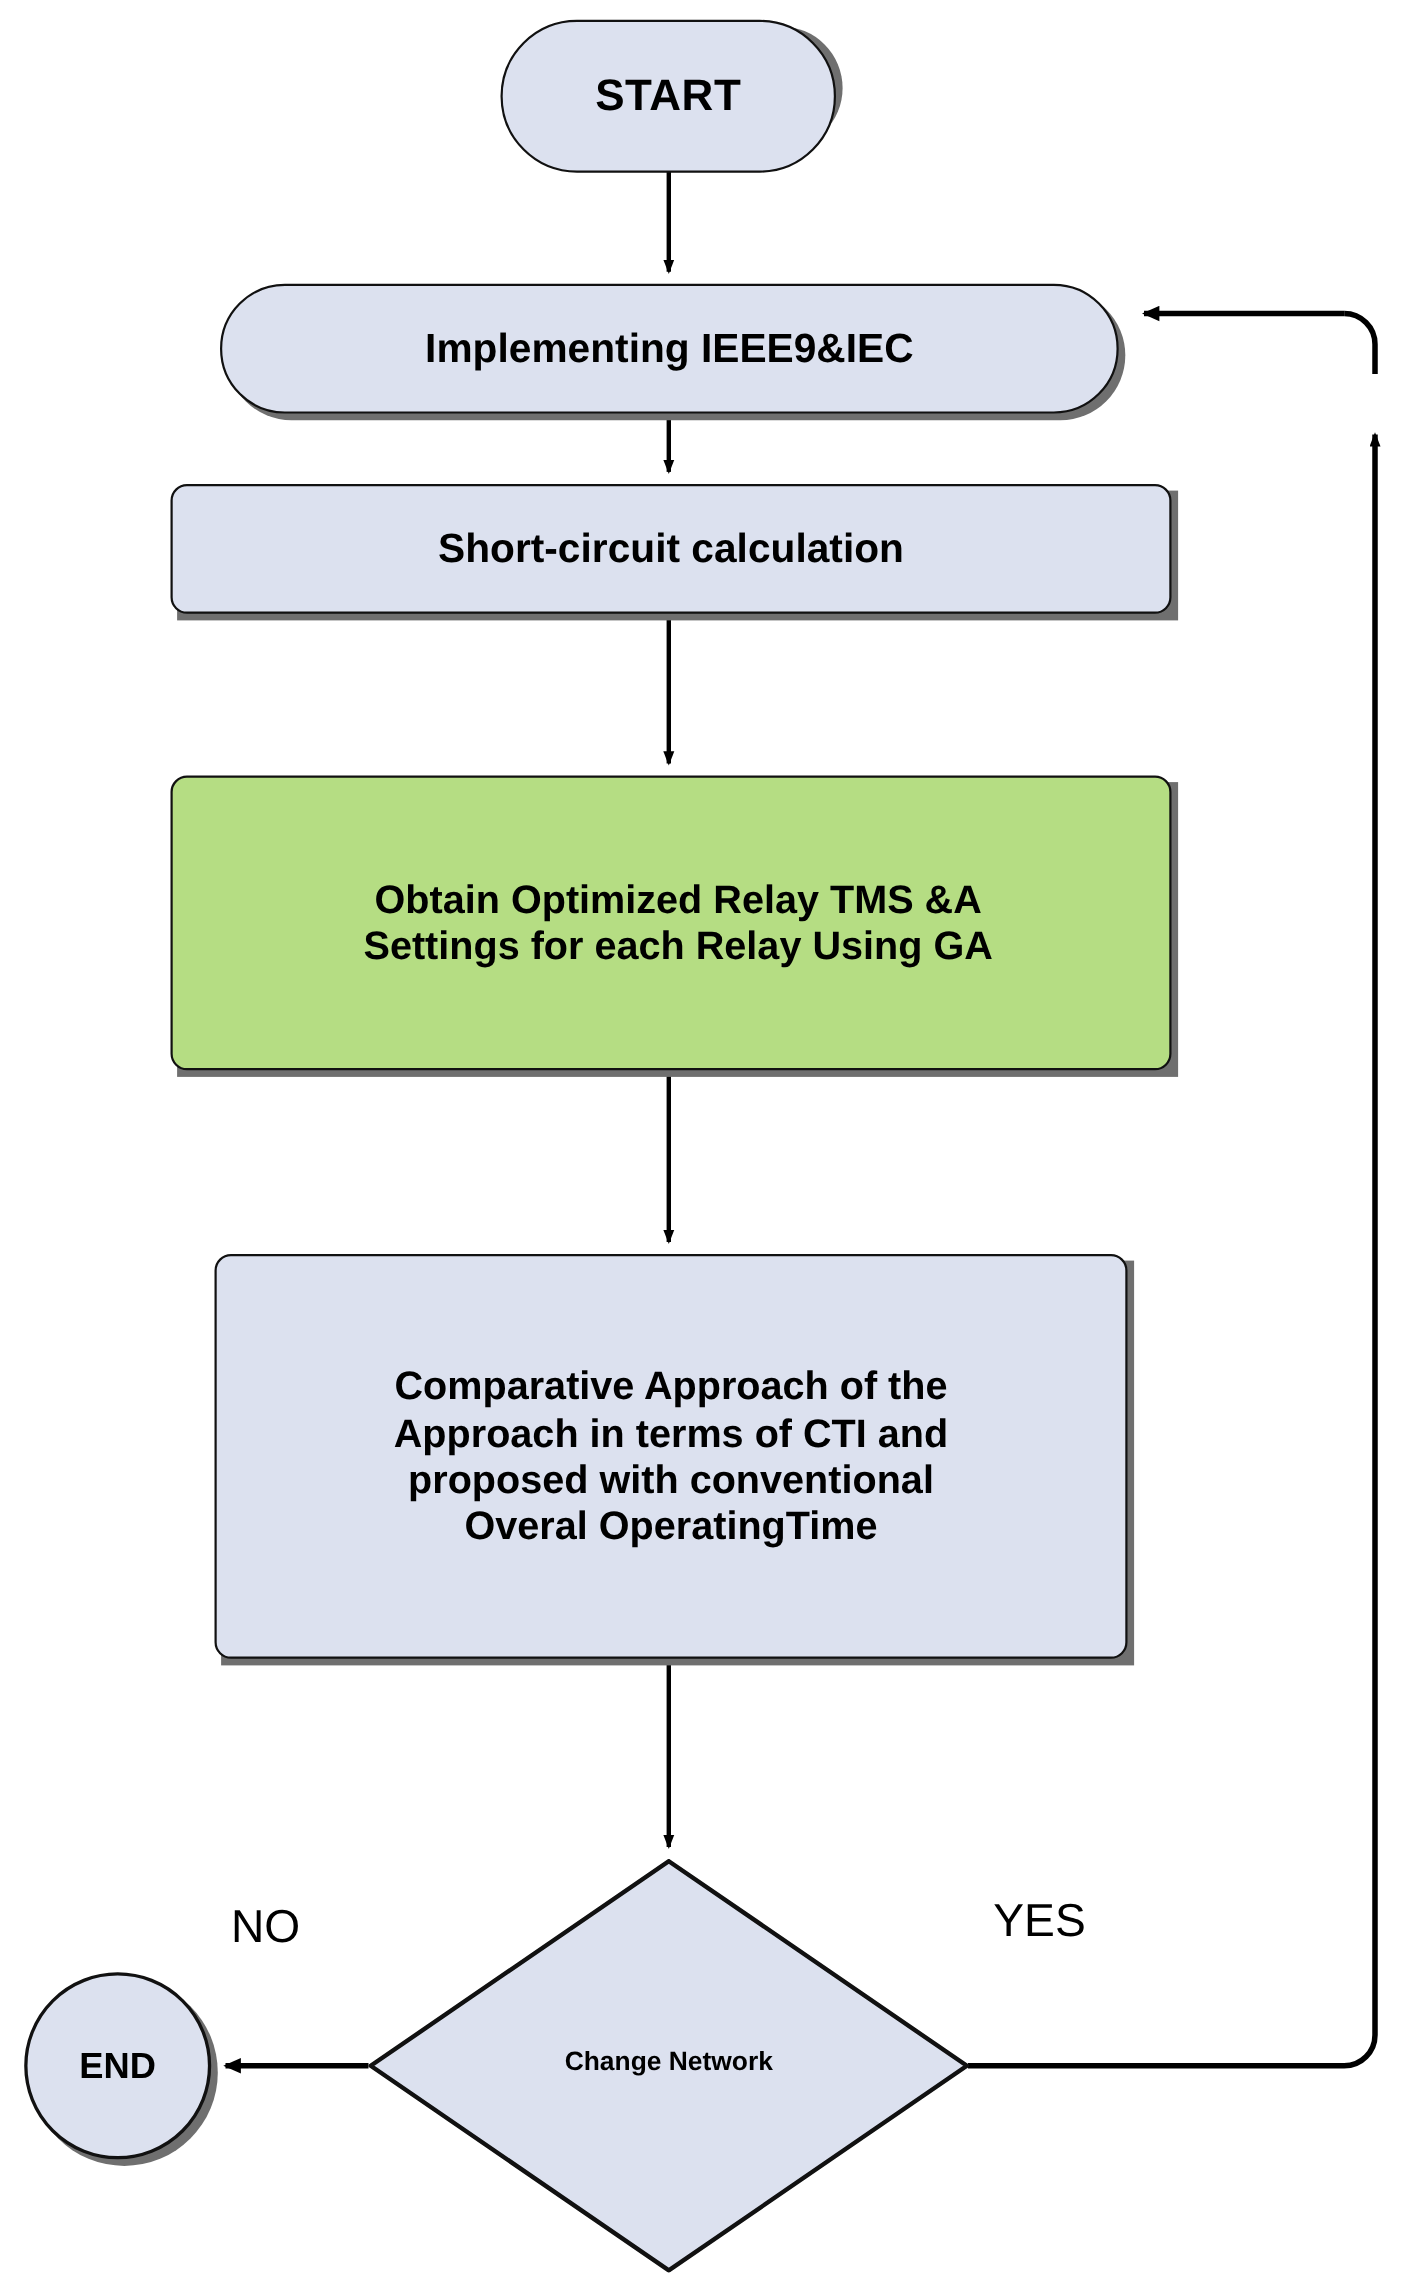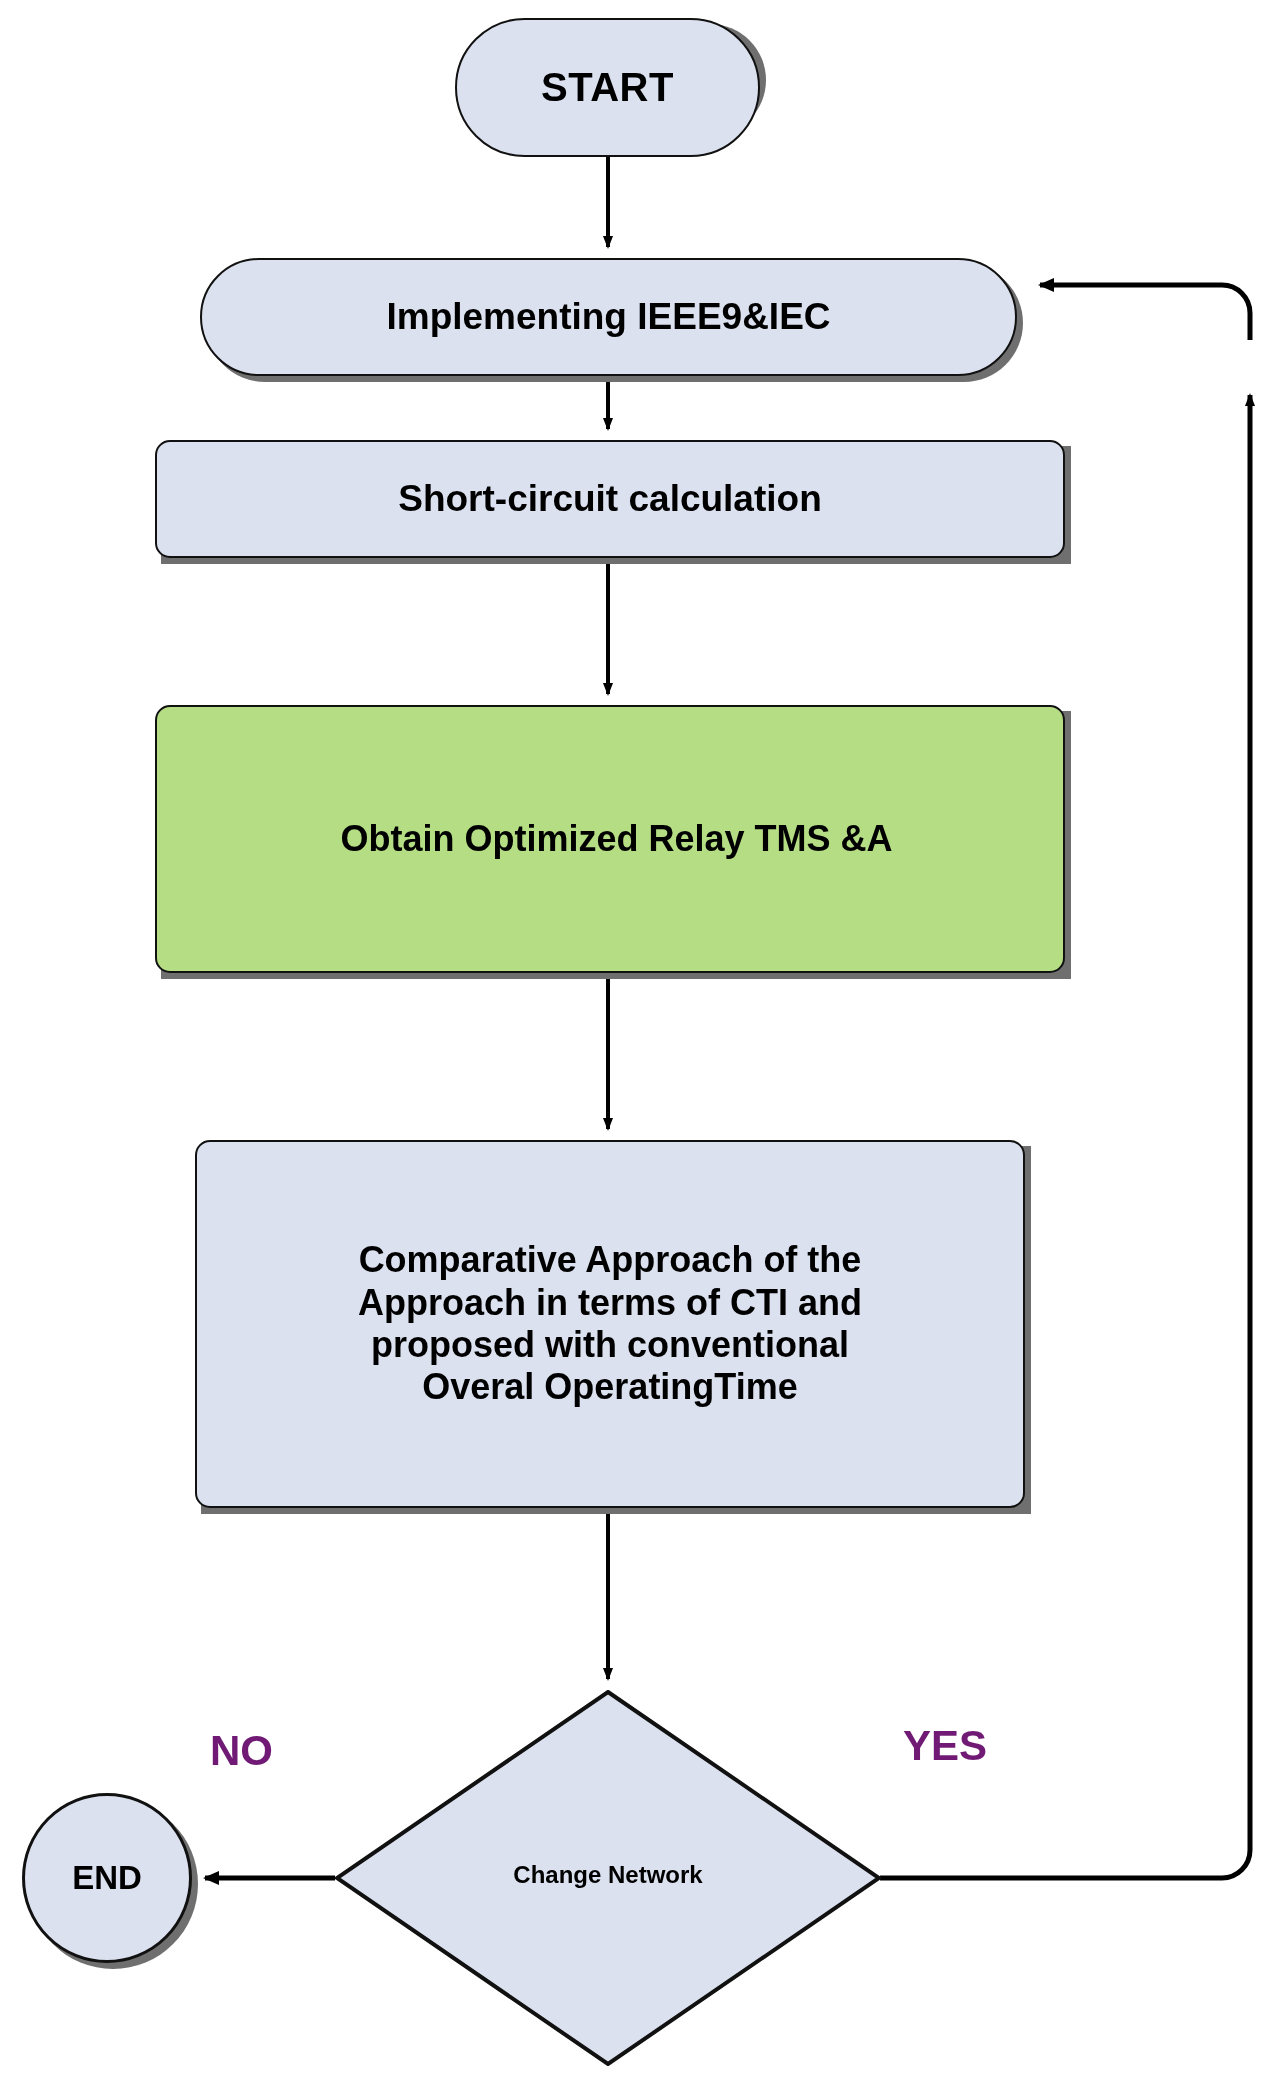--- a/index.html
+++ b/index.html
@@ -25,21 +25,21 @@
   
   .diamond-wrap{position:absolute;z-index:2;}
   .diamond-shape{position:absolute;left:0;top:0;width:100%;height:100%;
                  background:#dce1ef;
                  clip-path:polygon(50% 0%,100% 50%,50% 100%,0% 50%);}
   .diamond-outline{position:absolute;left:0;top:0;width:100%;height:100%;}
   .diamond-label{position:absolute;left:0;right:0;top:50%;
                  transform:translateY(-62%);
                  text-align:center;font-weight:bold;color:#000;z-index:3;}
 
-  .edge-label{position:absolute;font-weight:bold;color:#701a75;z-index:4;}
+  .edge-label{position:absolute;font-weight:normal;color:#000000;z-index:4;}
 
   .t-start{font-size:40px;letter-spacing:.5px;}
   .t-impl{font-size:37px;}
   .t-short{font-size:37px;}
   .t-green{font-size:36px;padding:0 16px;}
   .t-comp{font-size:36px;padding:0 22px;}
   .t-end{font-size:33px;}
   .t-diamond{font-size:24px;}
   .t-edge{font-size:42px;}
 </style>
@@ -104,20 +104,21 @@
 
   <div class="shadow" style="left:161px;top:446px;width:910px;height:118px;"></div>
   <div class="node process t-short" style="left:155px;top:440px;width:910px;height:118px;">
     <span>Short-circuit calculation</span>
   </div>
 
   <div class="shadow" style="left:161px;top:711px;width:910px;height:268px;"></div>
   <div class="node process green t-green" style="left:155px;top:705px;width:910px;height:268px;padding-left:29px;">
     <div>
       <div>Obtain Optimized Relay TMS &amp;A</div>
+      <div>Settings for each Relay Using  GA</div>
     </div>
   </div>
 
   <div class="shadow" style="left:201px;top:1146px;width:830px;height:368px;"></div>
   <div class="node process t-comp" style="left:195px;top:1140px;width:830px;height:368px;">
     <div>
       <div>Comparative Approach of the</div>
       <div>Approach in terms of CTI and</div>
       <div>proposed with conventional</div>
       <div>Overal OperatingTime</div>

